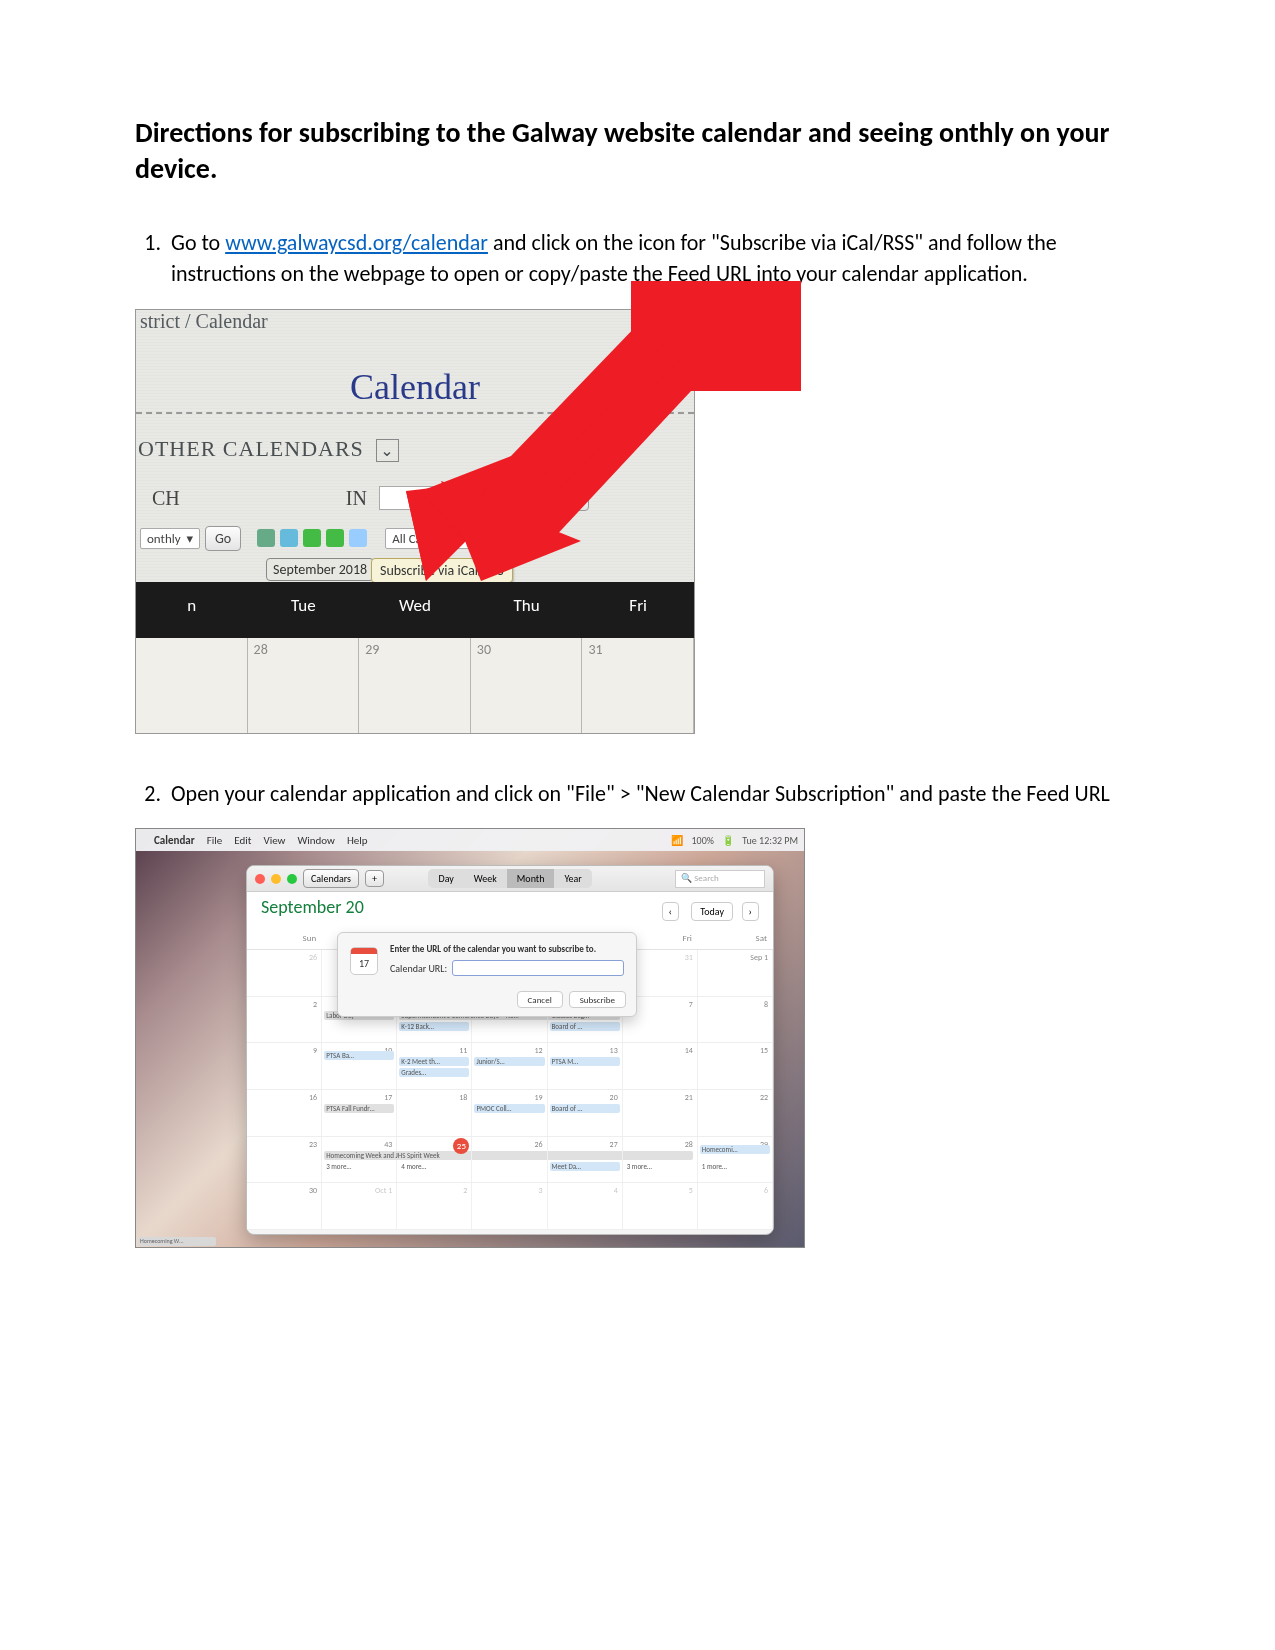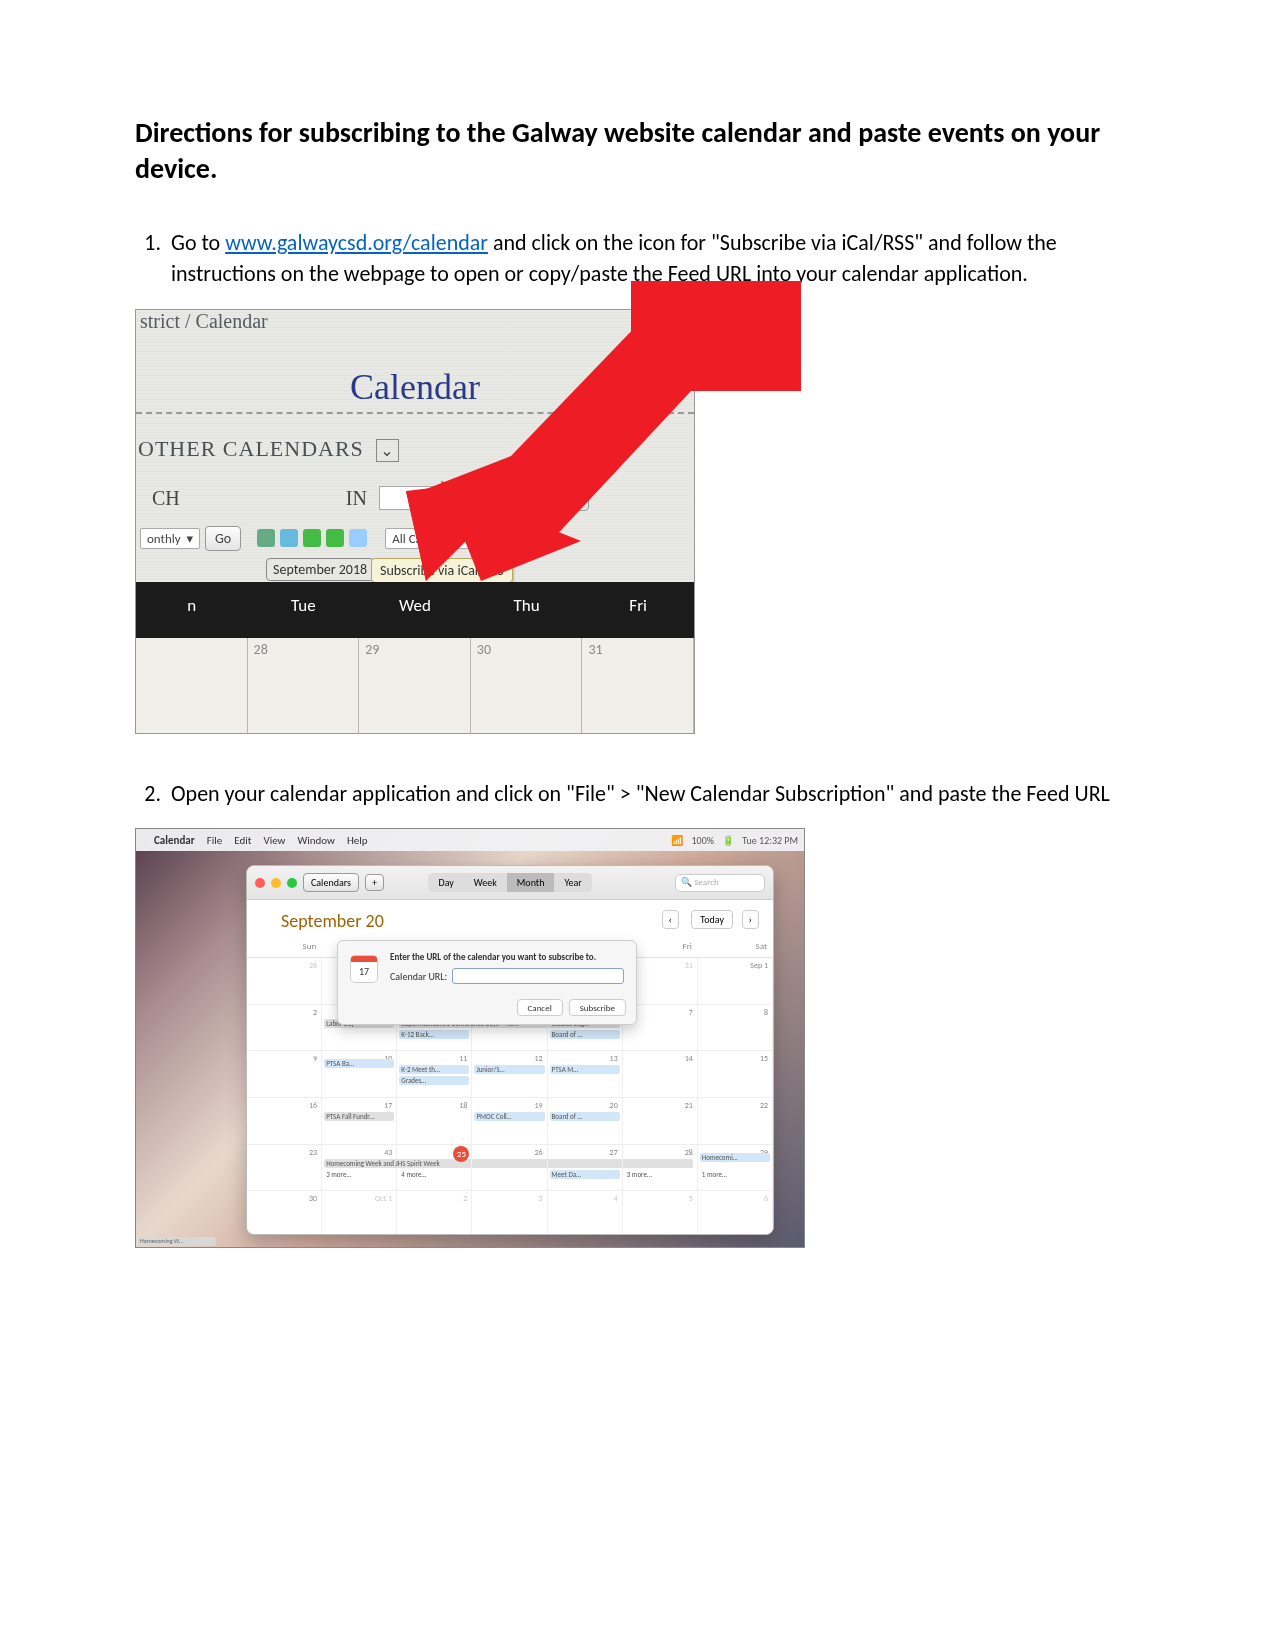--- a/index.html
+++ b/index.html
@@ -139,33 +139,33 @@
     padding:0 6px; gap:12px;
   }
   .menubar .right{margin-left:auto; display:flex; gap:8px; font-size:10px; color:#555;}
   .calwin{
     position:absolute; top:36px; left:110px; width:528px; height:370px;
     background:#f4f4f4; border:1px solid #bbb; border-radius:8px;
     box-shadow:0 6px 20px rgba(0,0,0,.25);
     overflow:hidden;
   }
   .calwin-top{
-    height:34px; background:linear-gradient(#f2f2f2,#e4e4e4);
+    height:26px; background:linear-gradient(#f2f2f2,#e4e4e4);
     border-bottom:1px solid #ccc;
     display:flex; align-items:center; padding:0 8px; gap:6px; font-size:11px;
   }
   .dot{width:10px;height:10px;border-radius:50%;}
   .dot.r{background:#ff5f57;}.dot.y{background:#ffbd2e;}.dot.g{background:#28c940;}
   .calwin-top .seg{margin-left:auto; margin-right:auto; display:flex; background:#ddd; border-radius:5px; overflow:hidden;}
   .seg span{padding:3px 10px; font-size:10px;}
   .seg .on{background:#bbb;}
-  .search{margin-left:auto; width:90px; height:18px; background:#fff; border:1px solid #ccc; border-radius:5px; font-size:9px; color:#aaa; padding:1px 5px;}
+  .search{margin-left:auto; width:90px; height:18px; background:#fff; border:1px solid #ccc; border-radius:0; font-size:9px; color:#aaa; padding:1px 5px;}
   .cal-body{display:flex; height:calc(100% - 30px);}
   .cal-main{flex:1; background:#fff; position:relative;}
-  .month-lbl{position:absolute; top:10px; left:14px; font-size:18px; color:#a16207;margin-left:20px;}
+  .month-lbl{position:absolute; top:4px; left:14px; font-size:18px; color:#15803d;}
   .today-btn{position:absolute; top:10px; right:40px; font-size:10px; border:1px solid #ccc; border-radius:4px; padding:2px 8px;}
   .nav-btn{position:absolute; top:10px; font-size:10px; border:1px solid #ccc; border-radius:4px; padding:2px 6px;}
   .nav-btn.prev{right:94px;} .nav-btn.next{right:14px;}
   .dayrow{position:absolute; top:40px; left:0; width:100%; height:18px; display:flex; font-size:9px; color:#888; border-bottom:1px solid #e2e2e2;}
   .dayrow span{flex:1; text-align:right; padding-right:6px;}
   .weeks{position:absolute; top:58px; left:0; right:0; bottom:0;}
   .wk{height:16.66%; border-bottom:1px solid #eee; display:flex;}
   .wc{flex:1; border-right:1px solid #f0f0f0; position:relative; font-size:8px; color:#888;}
   .wc .n{position:absolute; top:2px; right:4px;}
   .ev{position:absolute; left:2px; right:2px; height:9px; background:#e0e0e0; border-radius:2px; font-size:7px; color:#555; overflow:hidden; padding-left:2px;}
@@ -188,21 +188,21 @@
   .dialog .inp{flex:1; height:16px; background:#fff; border:1px solid #88a0d8; border-radius:3px; font-size:8px; color:#aaa; padding:1px 4px;}
   .dialog .btns{position:absolute; bottom:8px; right:10px; display:flex; gap:6px;}
   .dialog .btns span{border:1px solid #ccc; border-radius:4px; padding:2px 10px; font-size:9px; background:#fff;}
   .redcirc{position:absolute; width:16px; height:16px; background:#e84d3d; border-radius:50%; color:#fff; font-size:9px; display:flex; align-items:center; justify-content:center;}
   .greyout{color:#c8c8c8 !important;}
   .hcwk{position:absolute; bottom:1px; left:2px; width:78px; height:9px; background:#d8d8d8; font-size:6px; color:#666; padding-left:2px; border-radius:2px;}
 </style>
 </head>
 <body>
 
-<div class="title">Directions for subscribing to the Galway website calendar and paste events on your device.</div>
+<div class="title">Directions for subscribing to the Galway website calendar and seeing onthly on your device.</div>
 
 <div class="step">
   <div class="step-num">1.</div>
   <div class="step-text">
     <span>Go to </span><a class="link" href="#">www.galwaycsd.org/calendar</a><span> and click on the icon for "Subscribe via iCal/RSS" and follow the instructions on the webpage to open or copy/paste the Feed URL into your calendar application.</span>
   </div>
 </div>
 
 <div class="shot1-wrap">
   <div class="shot1">

